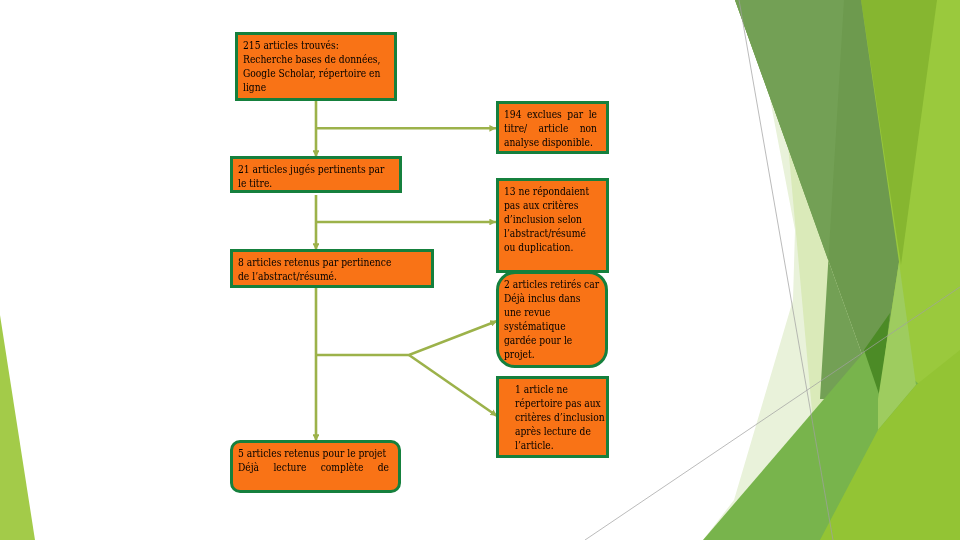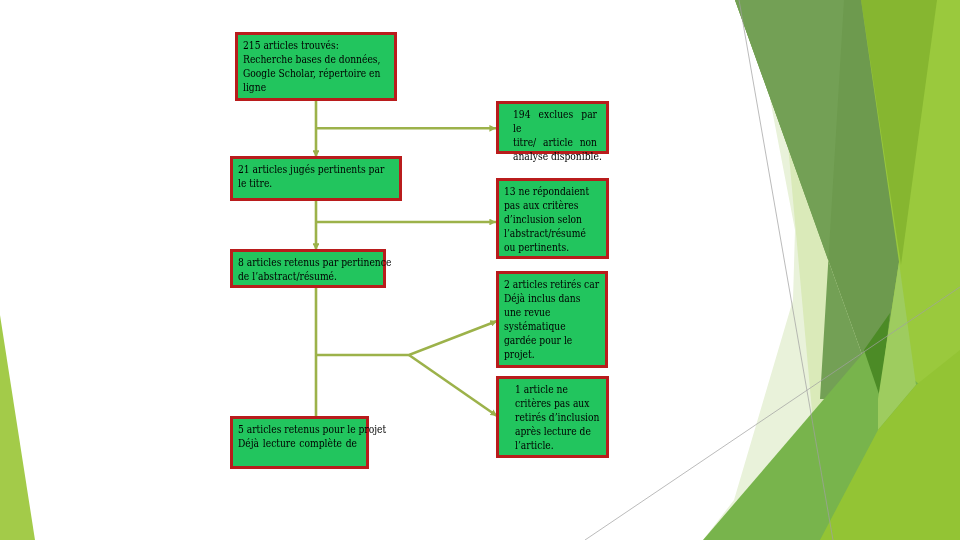--- a/index.html
+++ b/index.html
@@ -1,21 +1,21 @@
 <!DOCTYPE html>
 <html><head>
 <meta charset="utf-8">
 <title>PRISMA flow diagram</title>
 <style>
   html,body{margin:0;padding:0;background:#fff;}
   body{width:960px;height:540px;overflow:hidden;
        font-family:"DejaVu Serif Condensed","DejaVu Serif",serif;}
   #slide{position:relative;width:960px;height:540px;background:#fff;overflow:hidden;}
   svg.layer{position:absolute;left:0;top:0;width:960px;height:540px;}
-  .box{position:absolute;border:3px solid #b91c1c;background:#22c55e;box-sizing:border-box;
+  .box{position:absolute;border:3px solid #15803d;background:#f97316;box-sizing:border-box;
        color:#000;padding:3.7px 9px 0 5px;}
   .box p{margin:0;font-size:10.2px;line-height:14px;white-space:nowrap;}
   .box p.j{text-align:justify;text-align-last:justify;white-space:normal;}
 </style>
 </head>
 <body>
 
 <div id="slide">
 
   <svg class="layer" viewBox="0 0 960 540" id="bgsvg">
@@ -49,59 +49,59 @@
       <path d="M409,355 L497,416" stroke="#9CB24A" stroke-width="2.6" fill="none" marker-end="url(#ah)"></path>
     </svg>
 
   <div class="box" style="left:235px;top:32px;width:162px;height:69px;">
     <p>215 articles trouvés:</p>
     <p>Recherche bases de données,</p>
     <p>Google Scholar, répertoire en</p>
     <p>ligne</p>
   </div>
 
-  <div class="box just" style="left:496px;top:101px;width:113px;height:53px;padding-left:14px;">
+  <div class="box just" style="left:496px;top:101px;width:113px;height:53px;">
     <p class="j">194 exclues par le</p>
     <p class="j">titre/ article non</p>
     <p>analyse disponible.</p>
   </div>
 
-  <div class="box" style="left:230px;top:156px;width:172px;height:45px;">
+  <div class="box" style="left:230px;top:156px;width:172px;height:37px;">
     <p>21 articles jugés pertinents par</p>
     <p>le titre.</p>
   </div>
 
-  <div class="box" style="left:496px;top:178px;width:113px;height:81px;">
+  <div class="box" style="left:496px;top:178px;width:113px;height:95px;">
     <p>13 ne répondaient</p>
     <p>pas aux critères</p>
     <p>d’inclusion selon</p>
     <p>l’abstract/résumé</p>
-    <p>ou pertinents.</p>
+    <p>ou duplication.</p>
   </div>
 
-  <div class="box" style="left:230px;top:249px;width:156px;height:39px;">
+  <div class="box" style="left:230px;top:249px;width:204px;height:39px;">
     <p>8 articles retenus par pertinence</p>
     <p>de l’abstract/résumé.</p>
   </div>
 
-  <div class="box" style="left:496px;top:271px;width:112px;height:97px;">
+  <div class="box" style="left:496px;top:271px;width:112px;height:97px;border-radius:19px;">
     <p>2 articles retirés car</p>
     <p>Déjà inclus dans</p>
     <p>une revue</p>
     <p>systématique</p>
     <p>gardée pour le</p>
     <p>projet.</p>
   </div>
 
   <div class="box" style="left:496px;top:376px;width:113px;height:82px;padding-left:16px;">
     <p>1 article ne</p>
-    <p>critères pas aux</p>
-    <p>retirés d’inclusion</p>
+    <p>répertoire pas aux</p>
+    <p>critères d’inclusion</p>
     <p>après lecture de</p>
     <p>l’article.</p>
   </div>
 
-  <div class="box just" style="left:230px;top:416px;width:139px;height:53px;">
+  <div class="box just" style="left:230px;top:440px;width:171px;height:53px;border-radius:10px;">
     <p>5 articles retenus pour le projet</p>
     <p class="j">Déjà lecture complète de</p>
   </div>
 
 </div>
 
 </body></html>

